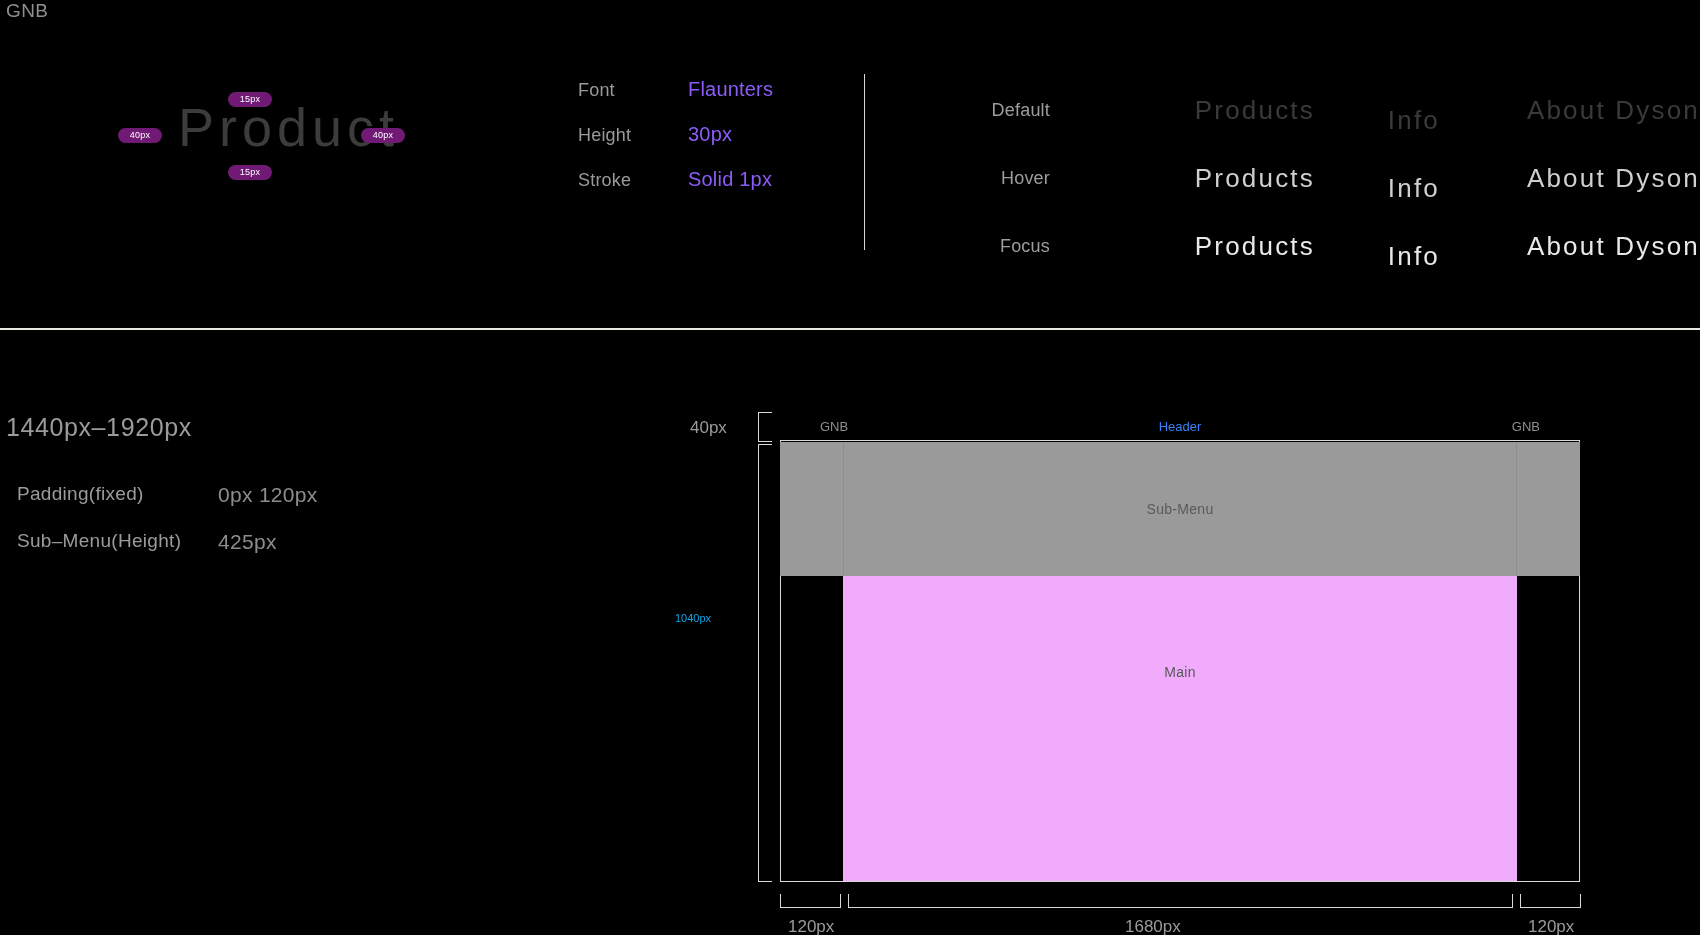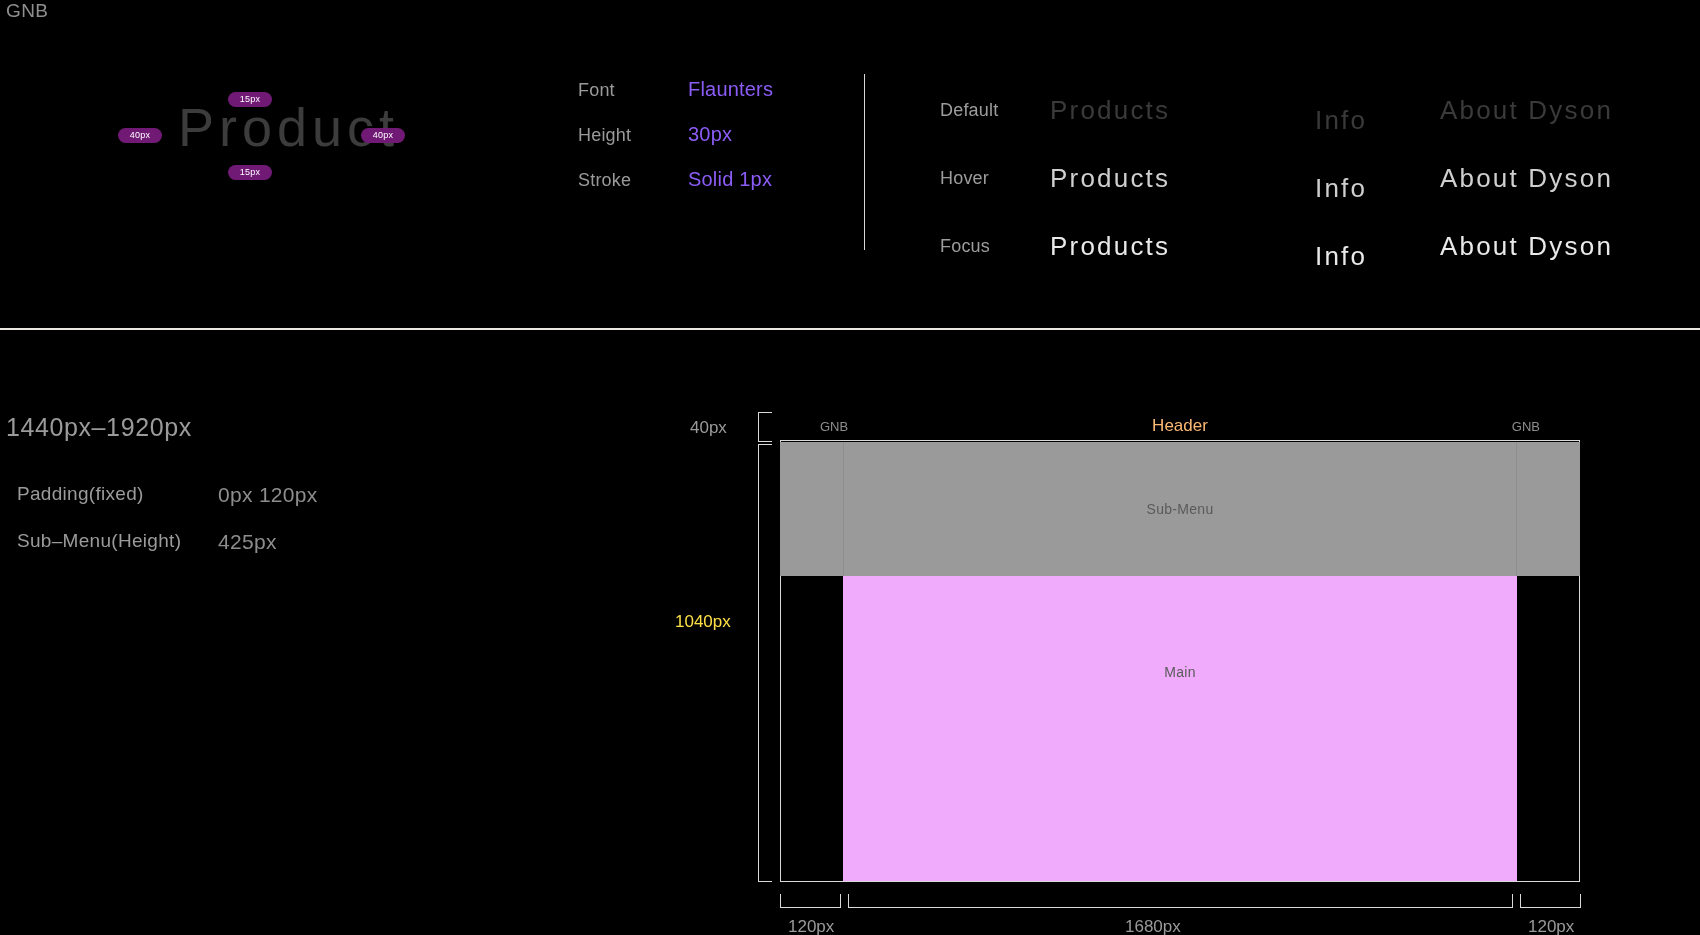--- a/index.html
+++ b/index.html
@@ -46,21 +46,21 @@
   .spec-val { font-size: 20px; color: #8b5cf6; letter-spacing: .2px; }
 
   
   .v-divider {
     position: absolute; left: 864px; top: 74px;
     width: 1px; height: 176px; background: #d7d7d7;
   }
 
   
   .state-table { position: absolute; left: 940px; top: 76px; }
-  .state-row { display: flex; align-items: center; height: 68px; }
+  .state-row { display: flex; align-items: center; height: 68px; text-align: right; }
   .state-label { width: 110px; font-size: 18px; color: #9d9d9d; letter-spacing:.2px; }
   .state-item {
     font-size: 26px; font-weight: 300; letter-spacing: 2.2px;
   }
   .state-item.c1 { width: 265px; }
   .state-item.c2 { width: 125px; margin-top: 20px; }
   .state-item.c3 { width: 260px; }
   .row-default .state-item { color: #3a3a3a; }
   .row-hover   .state-item { color: #cfcfcf; }
   .row-focus   .state-item { color: #e9e9e9; }
@@ -89,21 +89,21 @@
     position: absolute; left: 0; top: 0; width: 800px; height: 470px;
     border: 1px solid #d9d9d9; background: transparent;
   }
   
   .wf-header {
     position: absolute; left: 0; top: 0; width: 800px; height: 29px;
     background: #000; border-bottom: 1px solid #d9d9d9;
     display: flex; align-items: center;
   }
   .wf-header .h-gnb-l { position:absolute; left: 40px; font-size: 13px; color: #8d8d8d; }
-  .wf-header .h-title { position:absolute; left: 50%; transform: translateX(-50%); font-size: 17px; color: #fdba74; }
+  .wf-header .h-title { position:absolute; left: 50%; transform: translateX(-50%); font-size: 13px; color: #3b82f6; }
   .wf-header .h-gnb-r { position:absolute; right: 40px; font-size: 13px; color: #8d8d8d; }
 
   
   .wf-submenu {
     position: absolute; left: 0; top: 30px; width: 800px; height: 134px;
     background: #9a9a9a;
     display: flex; align-items: center; justify-content: center;
   }
   .wf-submenu span { font-size: 14px; color: #5a5a5a; letter-spacing: .3px; }
 
@@ -129,21 +129,21 @@
     position: absolute; left: -90px; top: 6px;
     font-size: 17px; color: #9a9a9a;
   }
   
   .brk-1040 {
     position: absolute; left: -22px; top: 32px; width: 14px; height: 438px;
     border: 1px solid #d9d9d9; border-right: none;
   }
   .lbl-1040 {
     position: absolute; left: -105px; top: 200px;
-    font-size: 17px; color: #fde047;
+    font-size: 11px; color: #0ea5e9;
   }
   
   .brk-120l {
     position: absolute; left: 0px; top: 482px; width: 61px; height: 14px;
     border: 1px solid #d9d9d9; border-top: none;
   }
   .lbl-120l { position: absolute; left: 8px; top: 505px; font-size: 17px; color: #9a9a9a; }
   
   .brk-1680 {
     position: absolute; left: 68px; top: 482px; width: 665px; height: 14px;

